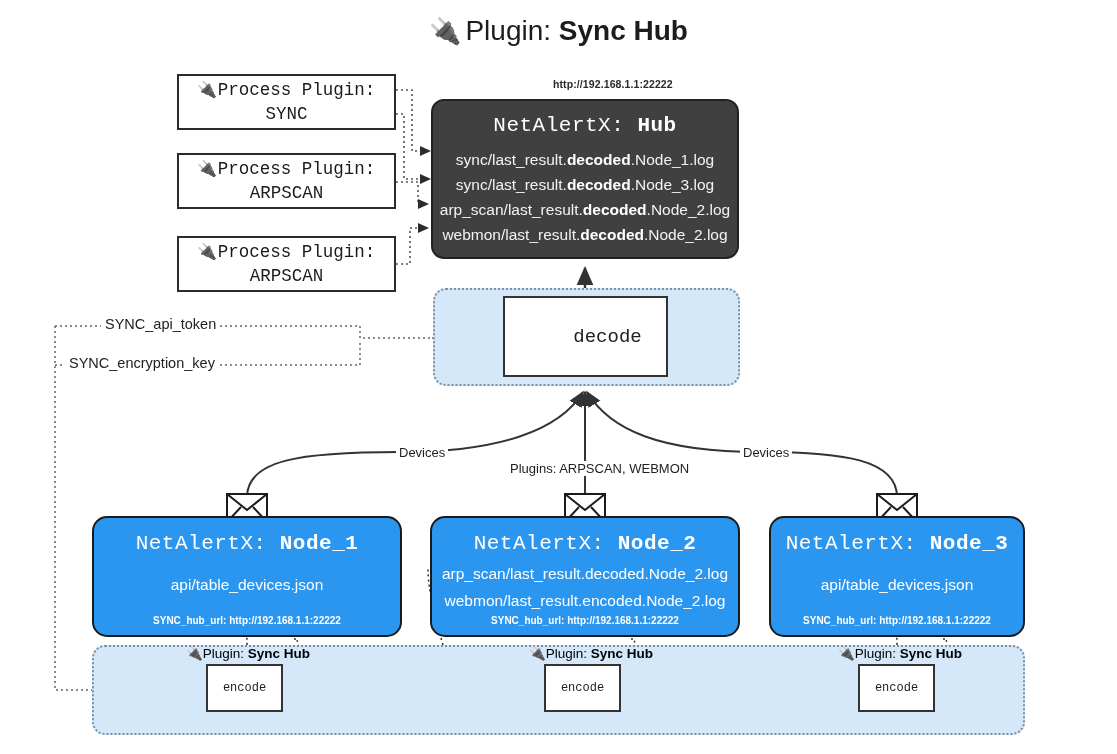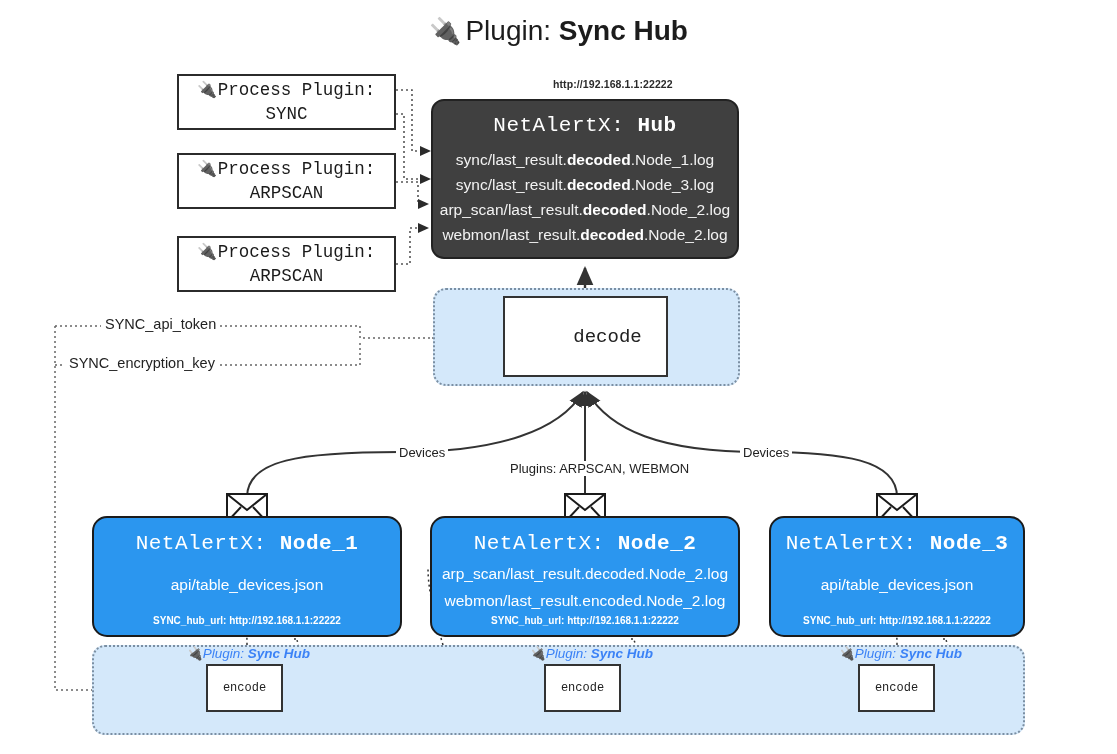--- a/index.html
+++ b/index.html
@@ -52,21 +52,21 @@
   .nodebox .nline{font-size:15.5px;line-height:27px;text-align:center;color:#ffffff;white-space:nowrap;}
   .nodebox .nfoot{position:absolute;left:0;right:0;bottom:9px;text-align:center;
            font-size:10px;font-weight:bold;color:#ffffff;white-space:nowrap;}
 
   
   .env{position:absolute;width:42px;height:30px;}
 
   
   .flabel{position:absolute;font-size:13px;color:#222;background:#ffffff;
           padding:0 3px;white-space:nowrap;}
-  .pluglabel{position:absolute;font-size:13.5px;color:#3b82f6;white-space:nowrap;font-style:italic;}
+  .pluglabel{position:absolute;font-size:13.5px;color:#000000;white-space:nowrap;}
   .pluglabel b{font-weight:bold;}
   .pluglabel .plug{font-family:"DejaVu Sans",sans-serif;}
   .tokenlabel{position:absolute;font-size:14.5px;color:#222;background:#ffffff;
               padding:0 4px;white-space:nowrap;}
 </style>
 </head>
 <body>
 
 <div id="stage">
 

